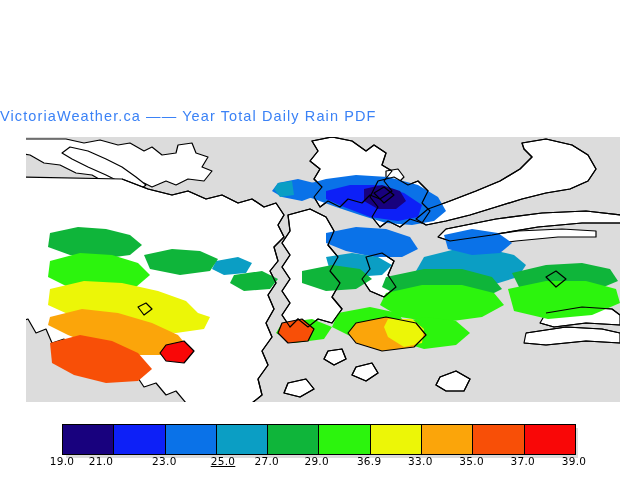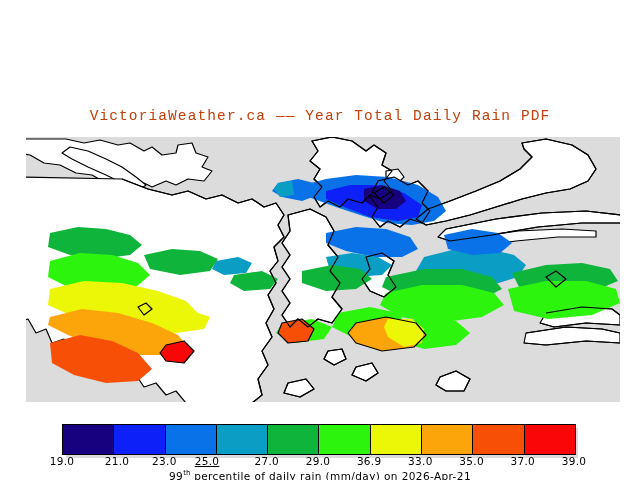--- a/index.html
+++ b/index.html
@@ -9,25 +9,25 @@
     font-family:"DejaVu Sans", sans-serif;
     overflow:hidden;
     position:relative;
   }
   #stage{position:absolute;left:0;top:0;width:640px;height:480px;}
 
   
   .title{
     position:absolute;
     left:0;top:108px;width:640px;
-    text-align:center;
+    text-align:left;
     font-size:14.5px;
     letter-spacing:1.1px;
-    color:#c2410c;
-    font-family:Liberation Mono, monospace;
+    color:#3b82f6;
+    font-family:Liberation Sans, sans-serif;
     white-space:pre;
   }
 
   
   .map-panel{
     position:absolute;
     left:26px;top:137px;
     width:594px;height:265px;
     background:#dcdcdc;
     overflow:hidden;
@@ -336,27 +336,26 @@
         <div class="cbar-seg" title="25.0-27.0" style="background: rgb(11, 158, 196);"></div>
         <div class="cbar-seg" title="27.0-29.0" style="background: rgb(15, 181, 58);"></div>
         <div class="cbar-seg" title="29.0-31.0" style="background: rgb(44, 244, 13);"></div>
         <div class="cbar-seg" title="31.0-33.0" style="background: rgb(236, 246, 7);"></div>
         <div class="cbar-seg" title="33.0-35.0" style="background: rgb(251, 165, 10);"></div>
         <div class="cbar-seg" title="35.0-37.0" style="background: rgb(248, 79, 7);"></div>
         <div class="cbar-seg" title="37.0-39.0" style="background: rgb(249, 7, 7);"></div>
       </div>
     <div class="cbar-ticks" id="cbar-ticks">
         <div class="tick-label" style="left: 62px;">19.0</div>
-        <div class="tick-label" style="left: 117px;">21.0</div>
+        <div class="tick-label" style="left: 101px;">21.0</div>
         <div class="tick-label" style="left: 164.4px;">23.0</div>
-        <div class="tick-label" style="left: 207px; text-decoration: underline;">25.0</div>
+        <div class="tick-label" style="left: 223px; text-decoration: underline;">25.0</div>
         <div class="tick-label" style="left: 266.8px;">27.0</div>
-        <div class="tick-label" style="left: 318px;">29.0</div>
+        <div class="tick-label" style="left: 309px; text-align: right;">29.0</div>
         <div class="tick-label" style="left: 369.2px;">36.9</div>
         <div class="tick-label" style="left: 420.4px;">33.0</div>
         <div class="tick-label" style="left: 471.6px;">35.0</div>
         <div class="tick-label" style="left: 522.8px;">37.0</div>
         <div class="tick-label" style="left: 574px;">39.0</div>
       </div>
-    <div class="cbar-caption"><span>99</span><sup>th</sup><span> percentile of daily rain (mm/day) on 2026-Apr-21</span></div>
   </div>
 
 </div>
 
 </body></html>

